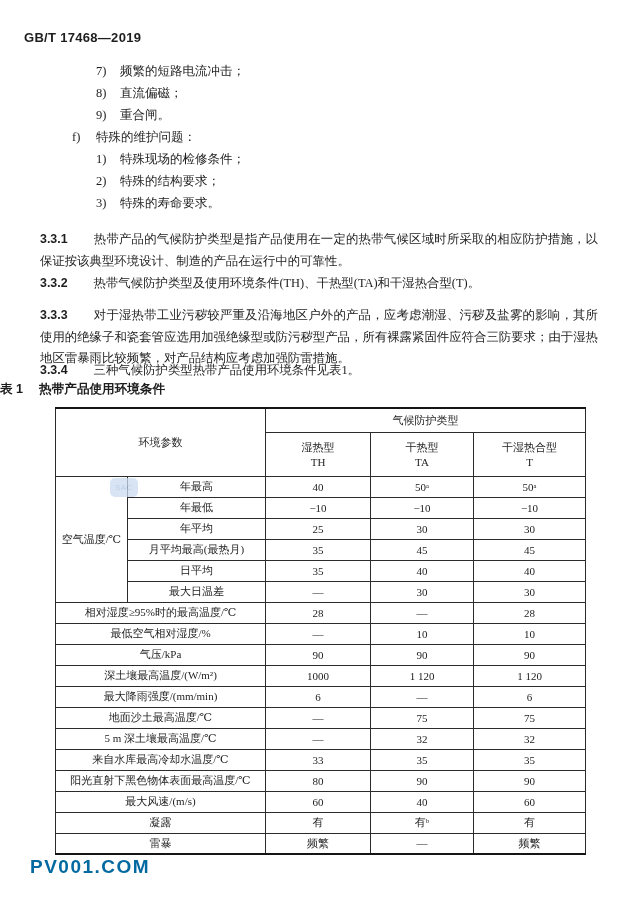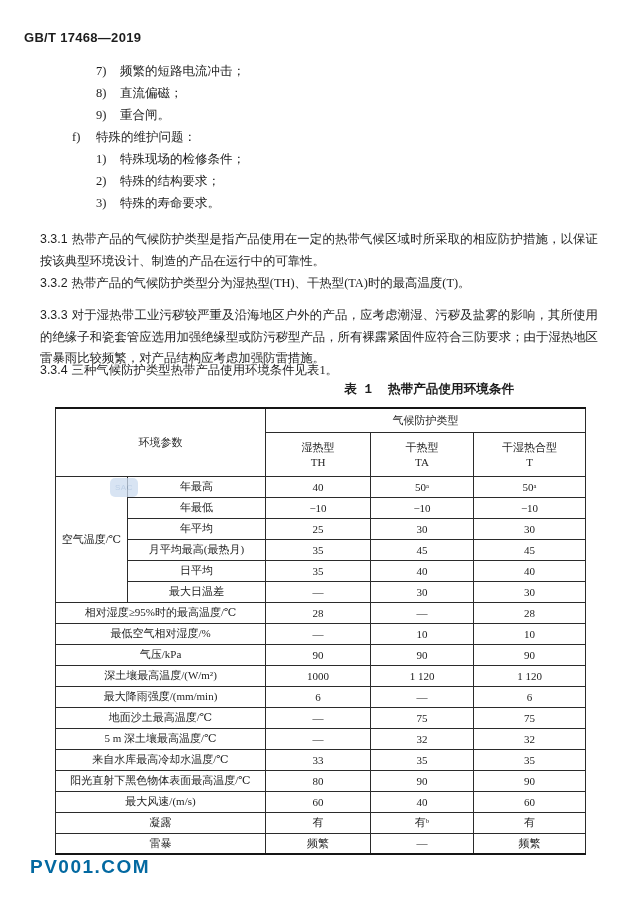--- a/index.html
+++ b/index.html
@@ -26,27 +26,27 @@
     font-weight:bold;font-size:12.8px;
   }
   .h33 .num{margin-right:12px;}
   .para{
     position:absolute;left:40px;width:558px;
     font-size:12.4px;line-height:21.5px;
     text-align:justify;text-justify:inter-ideograph;
   }
   .para .cnum{
     font-family:"Liberation Sans","DejaVu Sans",sans-serif;
-    font-weight:normal;margin-right:4px;
+    font-weight:bold;margin-right:26px;
   }
   .p1{top:229px;} .p2{top:273px;} .p3{top:305px;} .p4{top:360px;}
   
   .caption{
-    position:absolute;top:381px;left:0;width:514px;text-align:right;
-    font-family:Liberation Mono, monospace;
+    position:absolute;top:381px;left:0;width:514px;text-align:left;
+    font-family:Liberation Sans, sans-serif;
     font-weight:bold;font-size:12.6px;
   }
   .caption .cap-label{margin-right:16px;}
   
   table.env{
     position:absolute;top:407px;left:55px;width:530px;
     border-collapse:collapse;table-layout:fixed;
     border-top:2px solid #151515;border-bottom:2px solid #151515;
     border-left:1px solid #252525;border-right:1px solid #252525;
     font-size:11px;
@@ -85,21 +85,21 @@
     <div class="li lvl1"><span class="num">8)</span><span>直流偏磁；</span></div>
     <div class="li lvl1"><span class="num">9)</span><span>重合闸。</span></div>
     <div class="li lvl0"><span class="num">f)</span><span>特殊的维护问题：</span></div>
     <div class="li lvl1"><span class="num">1)</span><span>特殊现场的检修条件；</span></div>
     <div class="li lvl1"><span class="num">2)</span><span>特殊的结构要求；</span></div>
     <div class="li lvl1"><span class="num">3)</span><span>特殊的寿命要求。</span></div>
   </div>
 
 
   <div class="para p1"><span class="cnum">3.3.1</span><span>热带产品的气候防护类型是指产品使用在一定的热带气候区域时所采取的相应防护措施，以保证按该典型环境设计、制造的产品在运行中的可靠性。</span></div>
-  <div class="para p2"><span class="cnum">3.3.2</span><span>热带产品的气候防护类型分为湿热型(TH)、干热型(TA)时的最高温度(T)。</span></div>
+  <div class="para p2"><span class="cnum">3.3.2</span><span>热带气候防护类型及使用环境条件(TH)、干热型(TA)和干湿热合型(T)。</span></div>
   <div class="para p3"><span class="cnum">3.3.3</span><span>对于湿热带工业污秽较严重及沿海地区户外的产品，应考虑潮湿、污秽及盐雾的影响，其所使用的绝缘子和瓷套管应选用加强绝缘型或防污秽型产品，所有裸露紧固件应符合三防要求；由于湿热地区雷暴雨比较频繁，对产品结构应考虑加强防雷措施。</span></div>
   <div class="para p4"><span class="cnum">3.3.4</span><span>三种气候防护类型热带产品使用环境条件见表1。</span></div>
 
   <div class="caption">
     <span class="cap-label">表 1</span><span>热带产品使用环境条件</span>
   </div>
 
   <table class="env">
     <colgroup>
         <col style="width:72px">

